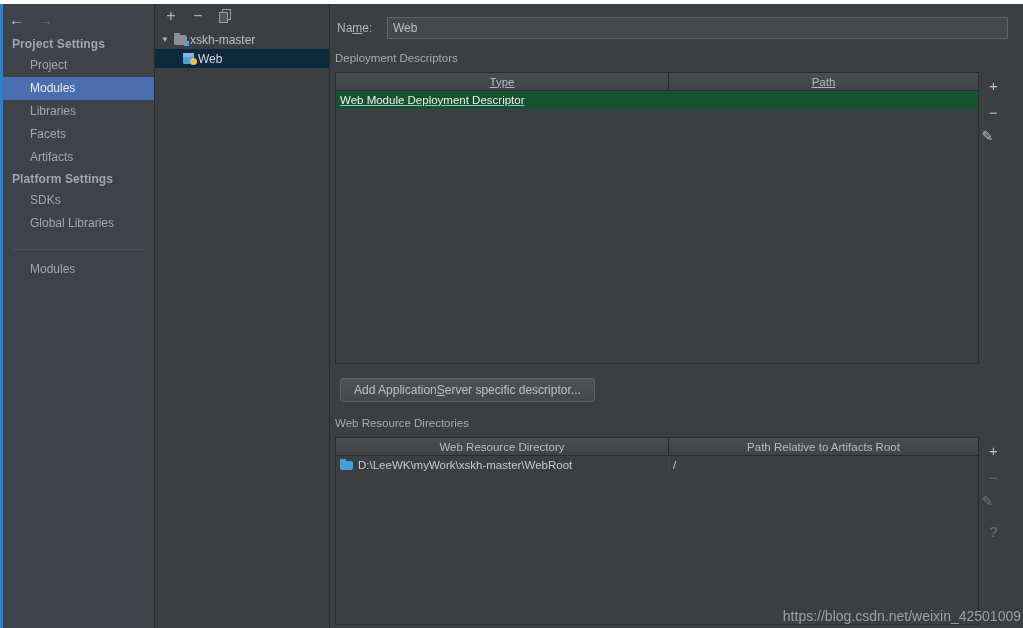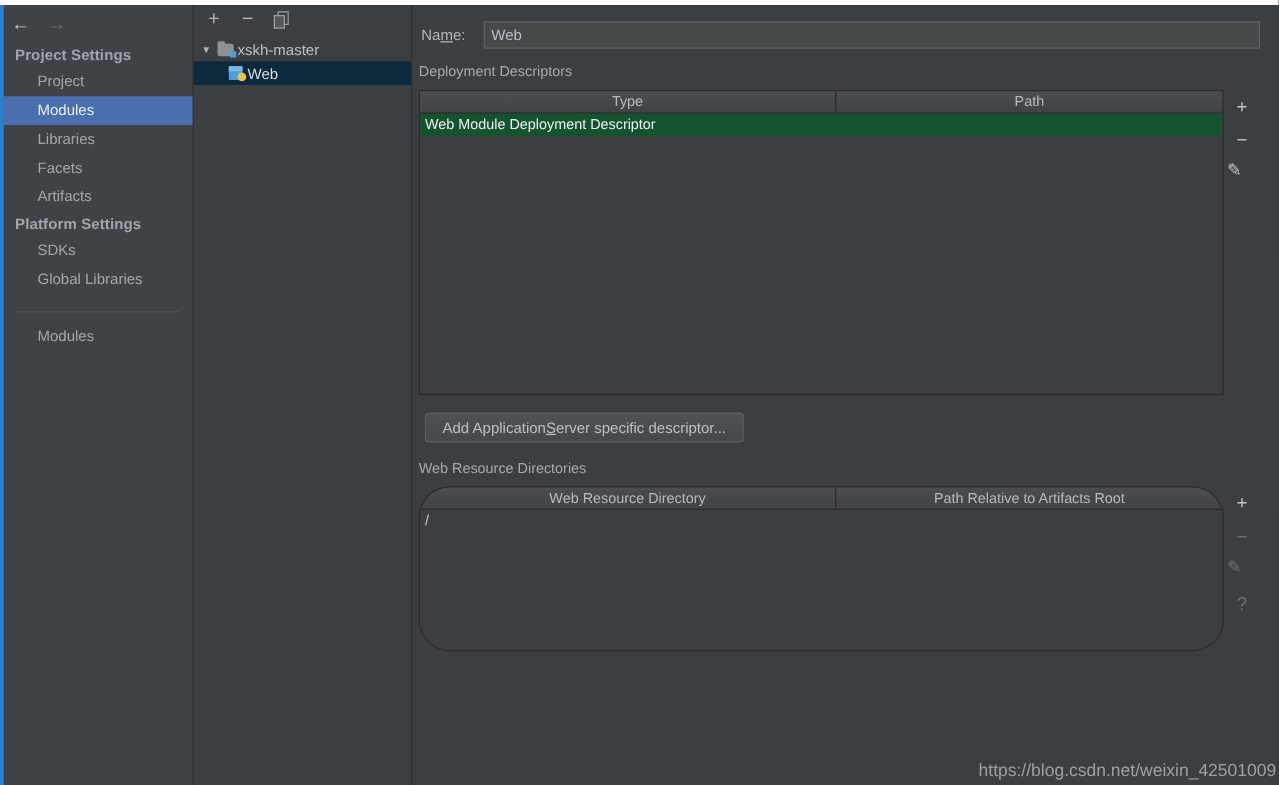--- a/index.html
+++ b/index.html
@@ -405,21 +405,21 @@
         <input class="name-input" type="text" value="Web" style="">
       </div>
 
       <div class="section">
         <div class="section-head">
           <span class="section-title">Deployment Descriptors</span>
           <span class="section-line"></span>
         </div>
 
         <div class="table-wrap">
-          <div class="table" style="height:244px;">
+          <div class="table" style="height:292px;text-decoration:underline;">
             <div class="thead">
               <div class="th" style="width:332px;">Type</div>
               <div class="th" style="flex:1 1 auto;">Path</div>
             </div>
             <div class="trow selected">
               <div class="td" style="width:332px;">Web Module Deployment Descriptor</div>
             </div>
             <div class="tbody-fill" style="height:206px;"></div>
           </div>
 
@@ -437,26 +437,33 @@
         </div>
       </div>
 
       <div class="section" style="margin-top:15px;">
         <div class="section-head">
           <span class="section-title">Web Resource Directories</span>
           <span class="section-line"></span>
         </div>
 
         <div class="table-wrap">
-          <div class="table" style="height:132px;border-radius:25px;">
+          <div class="table" style="height:188px;">
             <div class="thead">
               <div class="th" style="width:332px;">Web Resource Directory</div>
               <div class="th" style="flex:1 1 auto;">Path Relative to Artifacts Root</div>
             </div>
             <div class="trow">
+              <div class="td" style="width:332px;">
+                <span class="ico-dir">
+                    <span class="tab"></span>
+                    <span class="f"></span>
+                  </span>
+                <span>D:\LeeWK\myWork\xskh-master\WebRoot</span>
+              </div>
               <div class="td" style="flex:1 1 auto;">/</div>
             </div>
             <div class="tbody-fill" style="height:141px;"></div>
           </div>
 
           <div class="side-btns">
             <span class="sbtn">+</span>
             <span class="sbtn dim">−</span>
             <span class="sbtn dim ico-pencil">✎</span>
             <span class="sbtn dim">?</span>

